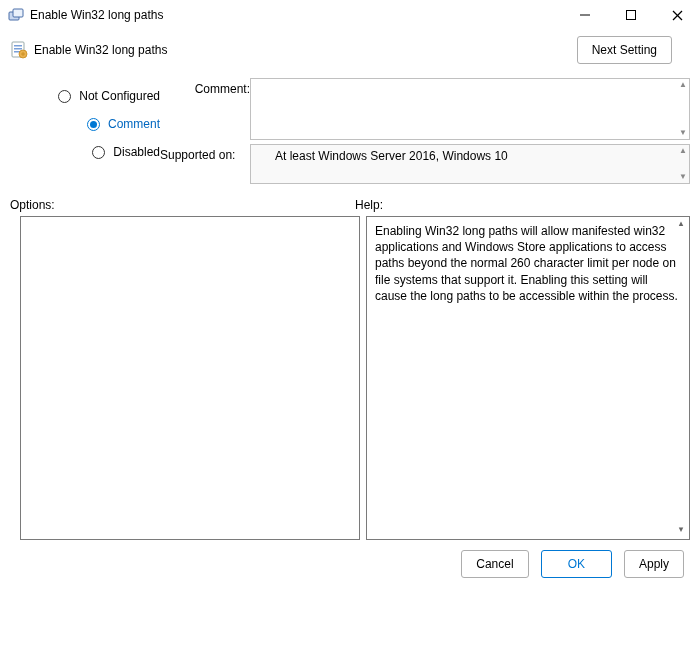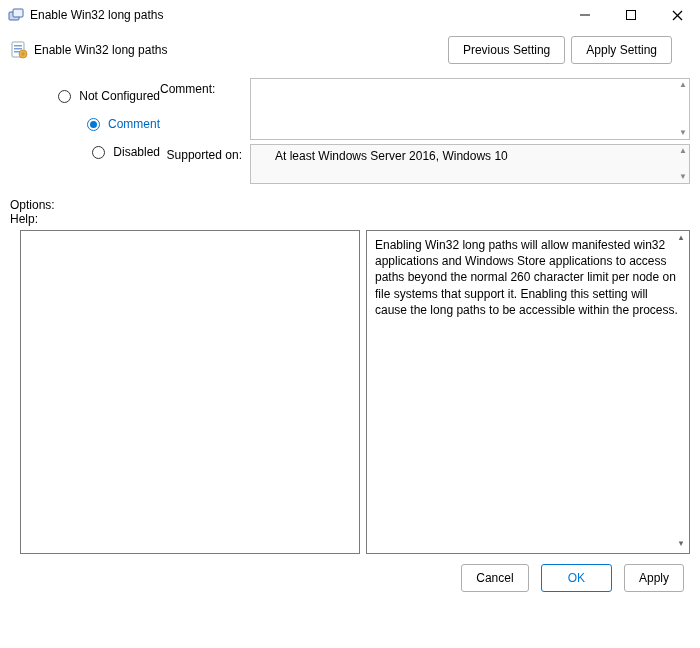--- a/index.html
+++ b/index.html
@@ -77,22 +77,22 @@
   .radio.selected { border-color: #0078d4; }
   .radio.selected::after {
     content: ""; position: absolute; left: 2px; top: 2px;
     width: 7px; height: 7px; border-radius: 50%;
     background: #0078d4;
   }
   .radio-label.sel { color: #0067c0; font-weight: 500; }
 
   .meta { flex: 1; }
   .meta-row { display: flex; margin-bottom: 4px; }
-  .meta-label { width: 90px; text-align: left; padding-top: 4px; }
-  .meta-label.right { text-align: right; padding-right: 8px; }
+  .meta-label { width: 90px; text-align: right; padding-top: 4px; }
+  .meta-label.right { text-align: left; padding-right: 8px; }
   .textarea-box {
     flex: 1;
     border: 1px solid #c0c0c0;
     background: #fff;
     position: relative;
   }
   .comment-box { height: 62px; }
   .supported-box {
     height: 40px;
     background: #f9f9f9;
@@ -102,21 +102,21 @@
   .scroll-arrow {
     position: absolute; right: 2px;
     font-size: 8px; color: #888;
     line-height: 8px; cursor: default;
   }
   .scroll-arrow.up { top: 2px; }
   .scroll-arrow.down { bottom: 2px; }
 
   
   .panes-labels {
-    display: flex; padding: 10px 10px 2px 10px; flex-direction: column;
+    display: flex; padding: 10px 10px 2px 10px;
   }
   .panes-labels .lbl-left { width: 345px; }
   .panes-labels .lbl-right { flex: 1; }
 
   
   .panes {
     display: flex; gap: 6px; padding: 2px 10px 0 20px;
     height: 326px;
   }
   .pane {
@@ -180,22 +180,21 @@
     <svg width="18" height="18" viewBox="0 0 18 18">
       <rect x="2" y="1" width="12" height="15" rx="1" fill="#fff" stroke="#9aa" stroke-width="1"></rect>
       <rect x="4" y="4" width="8" height="1.5" fill="#7aa0d8"></rect>
       <rect x="4" y="7" width="8" height="1.5" fill="#7aa0d8"></rect>
       <rect x="4" y="10" width="6" height="1.5" fill="#7aa0d8"></rect>
       <circle cx="13" cy="13" r="4" fill="#e9b14c" stroke="#c78a1f" stroke-width="0.8"></circle>
       <path d="M13 11 v4 M11 13 h4" stroke="#c78a1f" stroke-width="0.8"></path>
     </svg>
   </span>
   <span class="hdr-title">Enable Win32 long paths</span>
-  <button class="btn">Previous Setting</button>
-  <button class="btn">Apply Setting</button>
+  <button class="btn">Next Setting</button>
 </div>
 
 <div class="config">
   <div class="radios">
     <div class="radio-row">
       <span class="radio"></span>
       <span class="radio-label">Not Configured</span>
     </div>
     <div class="radio-row">
       <span class="radio selected"></span>

